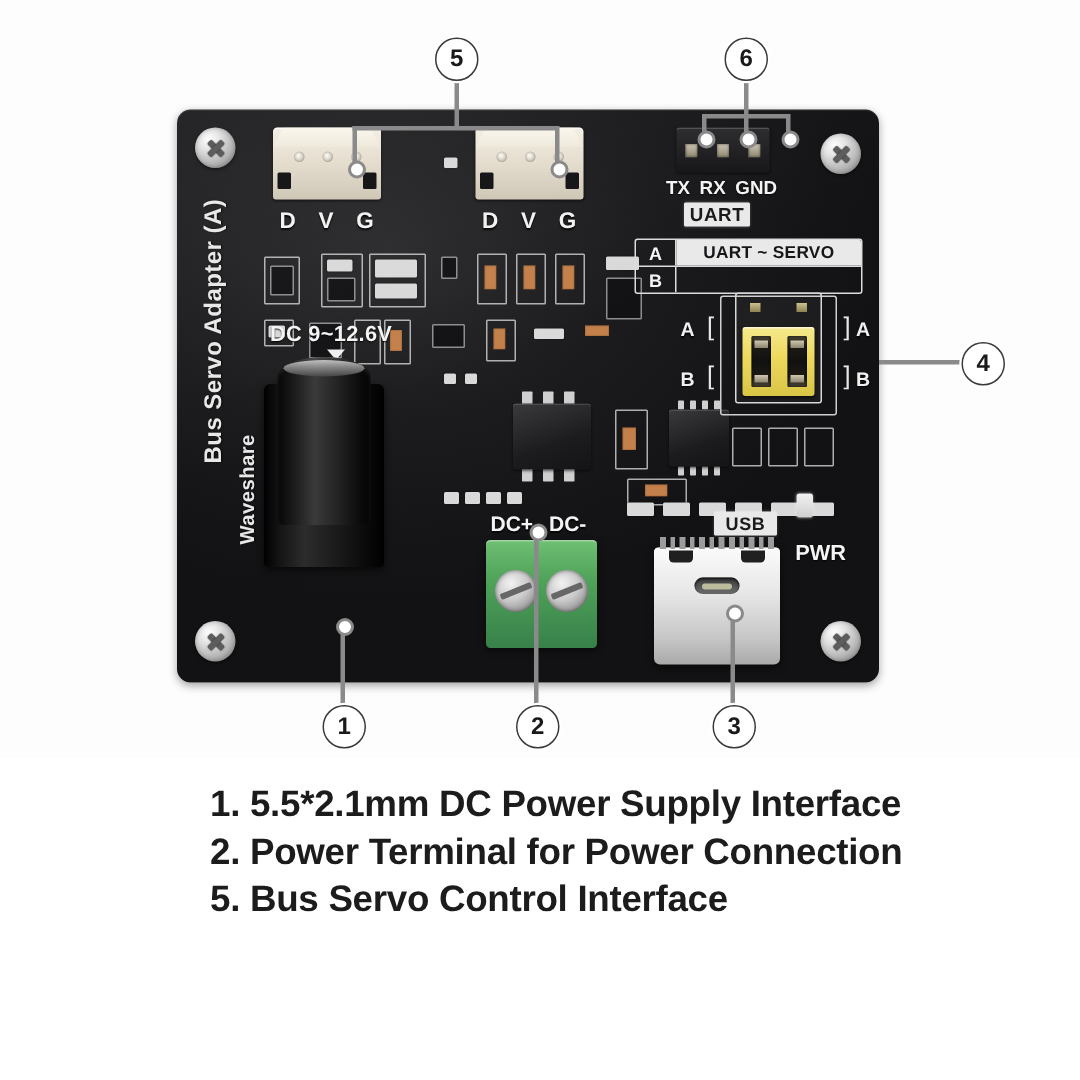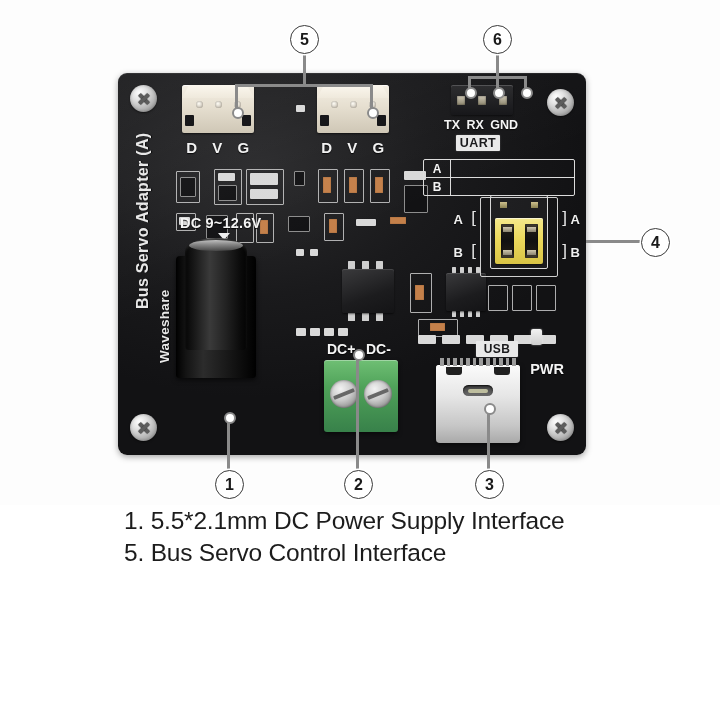--- a/index.html
+++ b/index.html
@@ -426,21 +426,21 @@
     box-sizing:border-box;
   }
   #caption li{
     list-style:none;
     color:#1c1c1c;
     font-size:24.5px;
     line-height:31.5px;
     letter-spacing:-.2px;
     white-space:nowrap;
   }
-  #caption ol{ margin:0; padding:0; }
+  #caption ol{ margin:16px; padding:0;font-weight:bold; }
 </style>
 </head>
 <body>
 
 <div id="photo">
 
   <div class="lead v" style="left:303px; top:52px; height:32px;"></div>
   <div class="lead h" style="left:235px; top:84px; width:137px;"></div>
   <div class="lead v" style="left:235px; top:84px; height:26px;"></div>
   <div class="lead v" style="left:370px; top:84px; height:26px;"></div>
@@ -510,20 +510,21 @@
     <div class="pinlabels">
       <span>TX</span>
       <span>RX</span>
       <span>GND</span>
     </div>
     <div class="silk-box" id="uart-silk">UART</div>
 
     <div id="mode-table">
       <div class="row">
         <div class="k">A</div>
+        <div class="v">UART ~ SERVO</div>
       </div>
       <div class="row">
         <div class="k">B</div>
       </div>
     </div>
 
     <div class="ab-lbl" style="right:123px; top:139px;">A</div>
     <div class="ab-lbl" style="right:123px; top:172px;">B</div>
     <div class="ab-lbl" style="right:6px; top:139px;">A</div>
     <div class="ab-lbl" style="right:6px; top:172px;">B</div>
@@ -673,15 +674,16 @@
   <div class="callout" style="left:483px; top:25px;">6</div>
   <div class="callout" style="left:641px; top:228px;">4</div>
   <div class="callout" style="left:215px; top:470px;">1</div>
   <div class="callout" style="left:344px; top:470px;">2</div>
   <div class="callout" style="left:475px; top:470px;">3</div>
 </div>
 
 <div id="caption">
   <ol>
     <li>1. 5.5*2.1mm DC Power Supply Interface</li>
+    <li>2. Power Terminal for Power Connection</li>
     <li>5. Bus Servo Control Interface</li>
   </ol>
 </div>
 
 </body></html>

